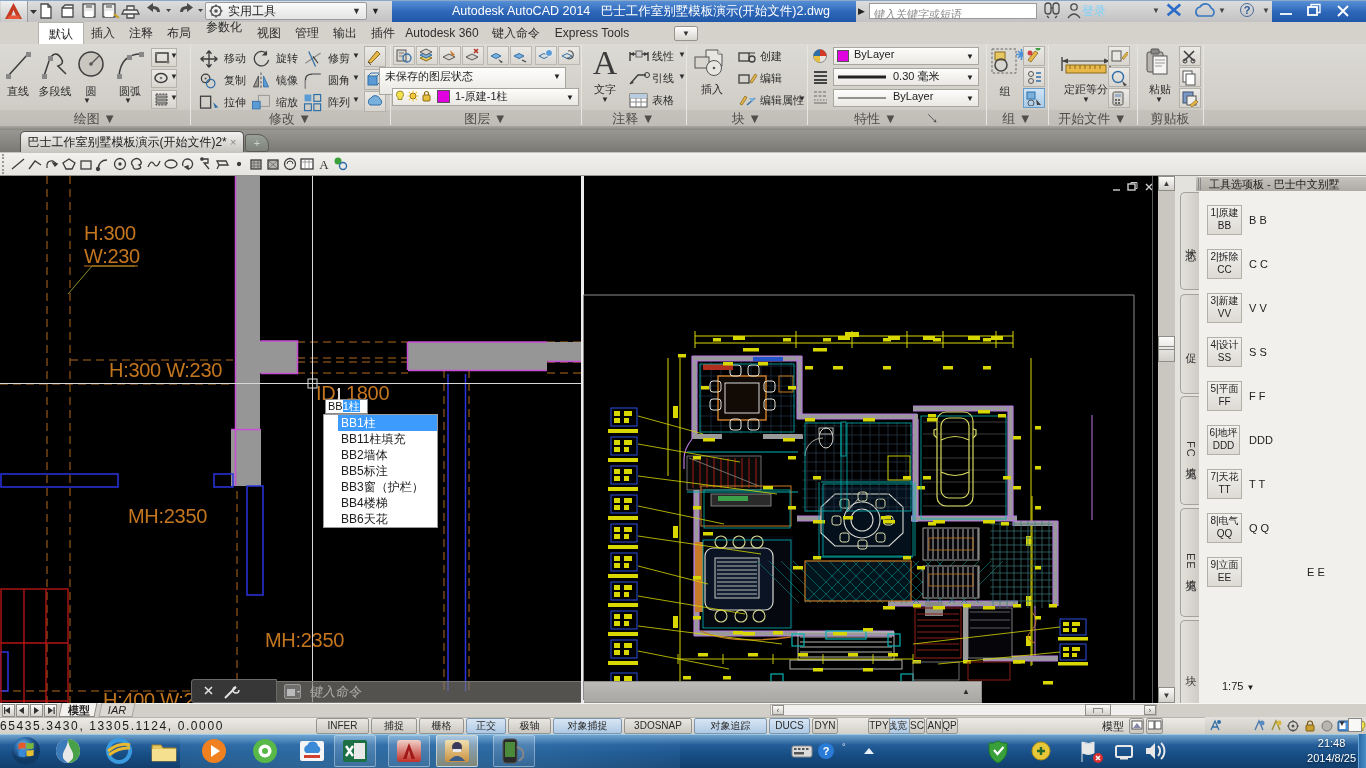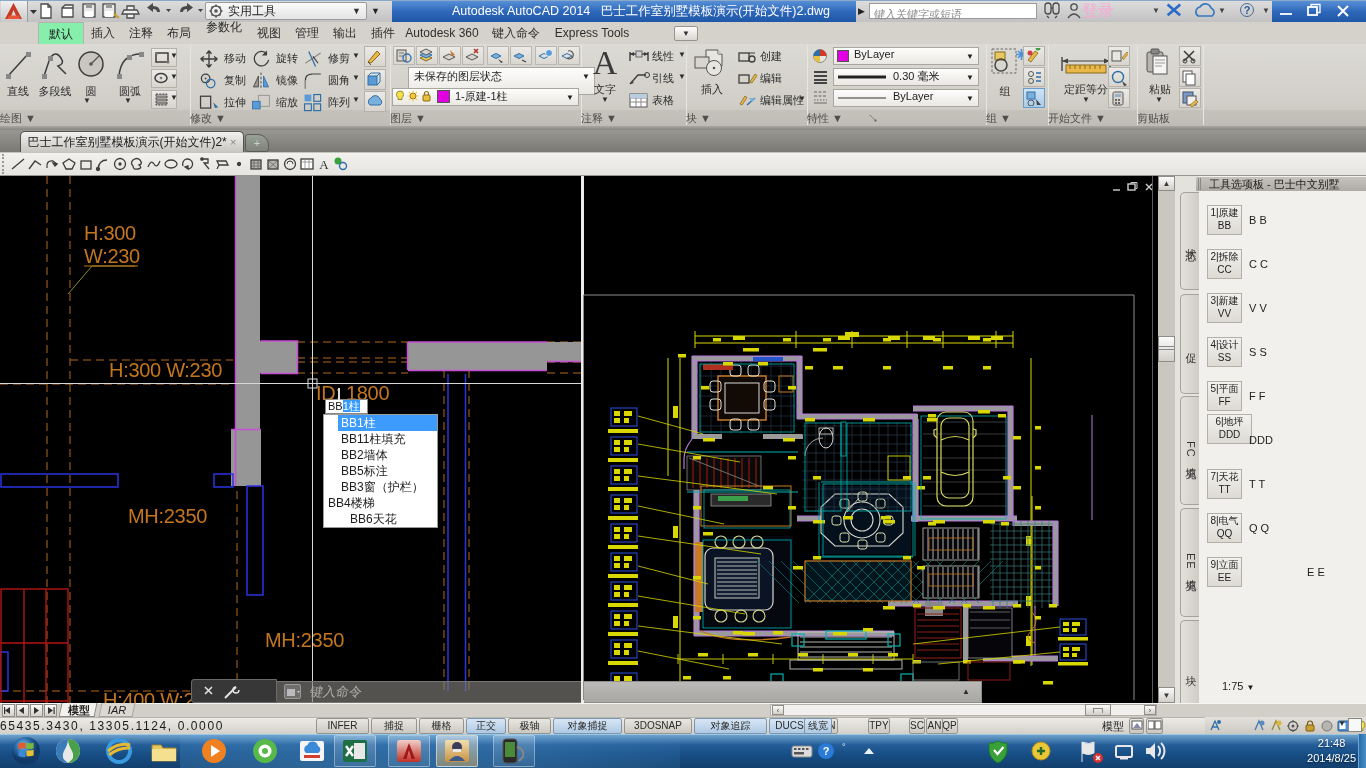--- a/index.html
+++ b/index.html
@@ -1,18 +1,18 @@
 <!DOCTYPE html>
 <html><head><meta charset="utf-8"><style>*{margin:0;padding:0;box-sizing:border-box}
 html,body{width:1366px;height:768px;overflow:hidden;background:#000;font-family:"Liberation Sans",sans-serif}
 .abs{position:absolute}
 .rtab{height:22px;color:#2e2e2e;font-size:12px;line-height:23px;text-align:center;white-space:nowrap}
-.rtab.act{background:#86efac;border:1px solid #b5b2ab;border-bottom:none;color:#1e1e1e}
+.rtab.act{background:#ffffff;border:1px solid #b5b2ab;border-bottom:none;color:#1e1e1e}
 .pdiv{width:1px;height:80px;background:#bcb9b2;border-right:1px solid #e8e6e1}
-.pcap{height:15px;color:#504e48;font-size:11px;line-height:15px;white-space:nowrap}
+.pcap{height:15px;color:#504e48;font-size:13px;line-height:15px;text-align:center;white-space:nowrap}
 .rlbl{font-size:11px;color:#2d2d2d;white-space:nowrap;text-align:center}
 .drop{background:linear-gradient(#fdfdfc,#eae8e3);border:1px solid #a9a69f;font-size:11px;color:#222;line-height:15px;white-space:nowrap;overflow:hidden}
 .stbtn{height:16px;background:linear-gradient(#e9e7e2,#cbc8c1);border:1px solid #96948e;border-radius:2px;color:#2a2a2a;font-size:10px;line-height:14px;text-align:center;white-space:nowrap}
 .stbtn.on{background:linear-gradient(#d8e6f4,#aec9e4);border-color:#7d96ad}
 .palitem{background:linear-gradient(#f2f1ee,#dddad4);border:1px solid #b3b0a9;font-size:10px;color:#222;text-align:center;line-height:13px}
 .pallbl{font-size:11px;color:#222;white-space:nowrap}
 .paltab{width:19px;background:linear-gradient(90deg,#e3e1db,#cfccc5);border:1px solid #a5a29b;border-right:none;border-radius:5px 0 0 5px;color:#333;font-size:11px}
 .vtext{writing-mode:vertical-rl;text-orientation:mixed;letter-spacing:1px}
 .sbtn{background:linear-gradient(#fbfbfa,#d2cfc9);border:1px solid #8f8d87;color:#3a3a3a;text-align:center}
 .mtab{height:14px;font-size:11px;line-height:14px;text-align:center;color:#222}
@@ -61,21 +61,21 @@
 <div class="abs" style="left:858px;top:0;font-size:9px;color:#222;line-height:22px">▶</div>
 <div class="abs" style="left:869px;top:3px;width:168px;height:16px;background:#fff;border:1px solid #9a9a9a"><span style="margin-left:4px;color:#8a8a8a;font-size:11px;line-height:15px;display:inline-block;transform:skewX(-8deg)">键入关键字或短语</span></div>
 <svg class="abs" width="80" height="22" style="left:1042px;top:0">
     <g stroke="#4a4a4a" fill="none" stroke-width="1.3">
       <path d="M3 6 a3 3 0 0 1 6 0 l0 5 a3 3 0 0 1 -6 0 z M11 6 a3 3 0 0 1 6 0 l0 5 a3 3 0 0 1 -6 0 z"></path>
       <path d="M9 8 l2 0 M5 16 l2 2 M15 16 l-2 2"></path>
       <circle cx="32" cy="7" r="3.2"></circle>
       <path d="M26 18 q6 -8 12 0"></path>
     </g>
   </svg>
-<div class="abs" style="left:1082px;top:0;font-size:16px;color:#f9a8d4;line-height:22px">登录</div>
+<div class="abs" style="left:1082px;top:0;font-size:12px;color:#7dd3fc;line-height:22px">登录</div>
 <div class="abs" style="left:1152px;top:0;font-size:8px;color:#444;line-height:22px">▼</div>
 <svg class="abs" width="30" height="22" style="left:1162px;top:0">
     <path d="M4 5 l7 6 l-7 6 M18 5 l-7 6 l7 6" stroke="#2a6cc8" stroke-width="3" fill="none" transform="translate(2,0) scale(0.9)"></path>
   </svg>
 <svg class="abs" width="34" height="22" style="left:1190px;top:0">
     <path d="M8 16 a5 5 0 0 1 2 -9 a6 6 0 0 1 11 1 a4.5 4.5 0 0 1 1 8 z" fill="none" stroke="#3a78c0" stroke-width="1.6"></path>
   </svg>
 <div class="abs" style="left:1218px;top:0;font-size:8px;color:#444;line-height:22px">▼</div>
 <div class="abs" style="left:1240px;top:0;color:#333"><span style="border:1.4px solid #4a6a9a;border-radius:50%;width:14px;height:14px;display:inline-block;text-align:center;line-height:13px;font-size:11px;margin-top:3px;color:#2a5a9a;font-weight:bold">?</span></div>
 <div class="abs" style="left:1262px;top:0;font-size:8px;color:#444;line-height:22px">▼</div>
@@ -270,21 +270,21 @@
 <div class="abs" style="left:535px;top:46px;width:22px;height:19px;border:1px solid #bbb8b1;background:linear-gradient(#eceae6,#dad7d1)"></div>
 <svg class="abs" width="17" height="16" style="left:537px;top:47px">
     <path d="M2 9 l5 -2.5 l5 2.5 l-5 2.5 z" fill="none" stroke="#2f6fa8"></path>
     <circle cx="12" cy="6" r="3.5" fill="#5b9bd5" stroke="#fff" stroke-width="0.8"></circle>
   </svg>
 <div class="abs" style="left:558px;top:46px;width:22px;height:19px;border:1px solid #bbb8b1;background:linear-gradient(#eceae6,#dad7d1)"></div>
 <svg class="abs" width="17" height="16" style="left:560px;top:47px">
     <path d="M2 9 l5 -2.5 l5 2.5 l-5 2.5 z" fill="none" stroke="#2f6fa8"></path>
     <path d="M8 4 a4 4 0 1 1 -1 7" fill="none" stroke="#555" stroke-width="1.2"></path>
   </svg>
-<div class="abs drop" style="left:408px;top:67px;width:187px;height:28px"><span style="margin-left:5px;line-height:17px">未保存的图层状态</span><span style="float:right;margin-right:4px;font-size:8px;line-height:17px">▼</span></div>
+<div class="abs drop" style="left:379px;top:67px;width:187px;height:28px"><span style="margin-left:5px;line-height:17px">未保存的图层状态</span><span style="float:right;margin-right:4px;font-size:8px;line-height:17px">▼</span></div>
 <div class="abs drop" style="left:392px;top:88px;width:187px;height:18px">
     <span style="float:right;margin-right:4px;font-size:8px;line-height:17px">▼</span>
   </div>
 <svg class="abs" width="60" height="16" style="left:395px;top:89px">
 <path d="M5 2 a3.5 3.5 0 0 1 3.5 3.5 q0 2 -1.5 3 l0 2 l-4 0 l0 -2 q-1.5 -1 -1.5 -3 A3.5 3.5 0 0 1 5 2" fill="#f5e050" stroke="#9a8a20"></path>
 <circle cx="18" cy="7" r="3" fill="#f5c842" stroke="#9a7a10"></circle>
     <g stroke="#f5c842" stroke-width="1.2">
       <path d="M18 1.5 l0 2 M18 10.5 l0 2 M12.5 7 l2 0 M21.5 7 l2 0 M14 3 l1.4 1.4 M20.6 9.6 l1.4 1.4 M22 3 l-1.4 1.4 M15.4 9.6 L14 11"></path>
     </g>
 <rect x="28" y="6" width="7" height="6" rx="1" fill="#e8c040" stroke="#8a6a10"></rect>
@@ -1146,22 +1146,22 @@
 <div class="abs" style="left:958px;top:684px;width:16px;height:16px;color:#2e2e2e;font-size:8px;line-height:16px;text-align:center">▲</div>
 <div class="abs" style="left:325px;top:399px;width:43px;height:15px;background:#fff;border:1px solid #888;font-size:11px;line-height:13px;color:#111"><span style="margin-left:2px">BB</span><span style="background:#3399ff;color:#fff">1柱</span></div>
 <div class="abs" style="left:323px;top:414px;width:115px;height:114px;background:#fff;border:1px solid #9b9b9b;font-size:12px;color:#1d1d1d">
     <div style="height:16px;line-height:16px;white-space:nowrap">
       <div style="margin-left:14px;height:16px;background:#3d9bfd;color:#fff;padding-left:3px">BB1柱</div>
     </div>
     <div style="height:16px;line-height:16px;padding-left:17px;white-space:nowrap">BB11柱填充</div>
     <div style="height:16px;line-height:16px;padding-left:17px;white-space:nowrap">BB2墙体</div>
     <div style="height:16px;line-height:16px;padding-left:17px;white-space:nowrap">BB5标注</div>
     <div style="height:16px;line-height:16px;padding-left:17px;white-space:nowrap">BB3窗（护栏）</div>
-    <div style="height:16px;line-height:16px;padding-left:4px;white-space:nowrap">BB4楼梯</div>
-    <div style="height:16px;line-height:16px;padding-left:26px;white-space:nowrap">BB6天花</div>
+    <div style="height:16px;line-height:16px;padding-left:17px;white-space:nowrap">BB4楼梯</div>
+    <div style="height:16px;line-height:16px;padding-left:17px;white-space:nowrap">BB6天花</div>
   </div>
 <div class="abs" style="left:338px;top:388px;width:1.5px;height:12px;background:#ddd"></div>
 <div class="abs" style="left:1158px;top:176px;width:17px;height:527px;background:#cac7c1"></div>
 <div class="abs sbtn" style="left:1158px;top:176px;width:17px;height:15px;font-size:8px;line-height:14px">▲</div>
 <div class="abs sbtn" style="left:1158px;top:687px;width:17px;height:16px;font-size:8px;line-height:15px">▼</div>
 <div class="abs sbtn" style="left:1158px;top:336px;width:17px;height:26px">
     <div style="margin-top:9px;border-top:1px solid #888;border-bottom:1px solid #888;height:4px"></div>
   </div>
 <div class="abs" style="left:1152px;top:176px;width:1px;height:527px;background:#5a5a5a"></div>
 <div class="abs" style="left:1175px;top:176px;width:191px;height:541px;background:#f2f0ed"></div>
@@ -1176,21 +1176,21 @@
 <div class="abs palitem" style="left:1207px;top:205px;width:35px;height:30px">1|原建<br>BB</div>
 <div class="abs pallbl" style="left:1249px;top:214px">B B</div>
 <div class="abs palitem" style="left:1207px;top:249px;width:35px;height:30px">2|拆除<br>CC</div>
 <div class="abs pallbl" style="left:1249px;top:258px">C C</div>
 <div class="abs palitem" style="left:1207px;top:293px;width:35px;height:30px">3|新建<br>VV</div>
 <div class="abs pallbl" style="left:1249px;top:302px">V V</div>
 <div class="abs palitem" style="left:1207px;top:337px;width:35px;height:30px">4|设计<br>SS</div>
 <div class="abs pallbl" style="left:1249px;top:346px">S S</div>
 <div class="abs palitem" style="left:1207px;top:381px;width:35px;height:30px">5|平面<br>FF</div>
 <div class="abs pallbl" style="left:1249px;top:390px">F F</div>
-<div class="abs palitem" style="left:1207px;top:414px;width:45px;height:30px">6|地坪<br>DDD</div>
+<div class="abs palitem" style="left:1207px;top:425px;width:33px;height:30px">6|地坪<br>DDD</div>
 <div class="abs pallbl" style="left:1249px;top:434px">DDD</div>
 <div class="abs palitem" style="left:1207px;top:469px;width:35px;height:30px">7|天花<br>TT</div>
 <div class="abs pallbl" style="left:1249px;top:478px">T T</div>
 <div class="abs palitem" style="left:1207px;top:513px;width:35px;height:30px">8|电气<br>QQ</div>
 <div class="abs pallbl" style="left:1249px;top:522px">Q Q</div>
 <div class="abs palitem" style="left:1207px;top:557px;width:35px;height:30px">9|立面<br>EE</div>
 <div class="abs pallbl" style="left:1307px;top:566px">E E</div>
 <div class="abs" style="left:0;top:703px;width:1366px;height:14px;background:#d2cfc9;border-top:1px solid #f5f5f3"></div>
 <div class="abs sbtn mtab" style="left:2px;top:704px;width:13px;height:13px"></div>
 <svg class="abs" width="12" height="13" style="left:2px;top:704px">
@@ -1225,21 +1225,21 @@
 <div class="abs stbtn" style="left:316px;top:718px;width:53px">INFER</div>
 <div class="abs stbtn" style="left:371px;top:718px;width:46px">捕捉</div>
 <div class="abs stbtn" style="left:419px;top:718px;width:45px">栅格</div>
 <div class="abs stbtn on" style="left:466px;top:718px;width:40px">正交</div>
 <div class="abs stbtn" style="left:508px;top:718px;width:43px">极轴</div>
 <div class="abs stbtn on" style="left:553px;top:718px;width:69px">对象捕捉</div>
 <div class="abs stbtn" style="left:624px;top:718px;width:68px">3DOSNAP</div>
 <div class="abs stbtn on" style="left:694px;top:718px;width:73px">对象追踪</div>
 <div class="abs stbtn on" style="left:769px;top:718px;width:41px">DUCS</div>
 <div class="abs stbtn" style="left:812px;top:718px;width:26px">DYN</div>
-<div class="abs stbtn on" style="left:804px;top:718px;width:28px">线宽</div>
+<div class="abs stbtn on" style="left:883px;top:718px;width:28px">线宽</div>
 <div class="abs stbtn" style="left:868px;top:718px;width:22px">TPY</div>
 <div class="abs stbtn" style="left:941px;top:718px;width:17px">QP</div>
 <div class="abs stbtn" style="left:909px;top:718px;width:16px">SC</div>
 <div class="abs stbtn" style="left:926px;top:718px;width:17px">AN</div>
 <div class="abs" style="left:1102px;top:719px;font-size:11px;color:#1a1a1a">模型</div>
 <div class="abs stbtn" style="left:1129px;top:718px;width:15px"><svg width="12" height="12">
       <rect x="1" y="2" width="10" height="8" fill="#fff" stroke="#555"></rect>
       <path d="M2 9 L6 4 L10 9 Z" fill="#88a"></path>
     </svg></div>
 <div class="abs stbtn" style="left:1146px;top:718px;width:17px"><svg width="14" height="12">

